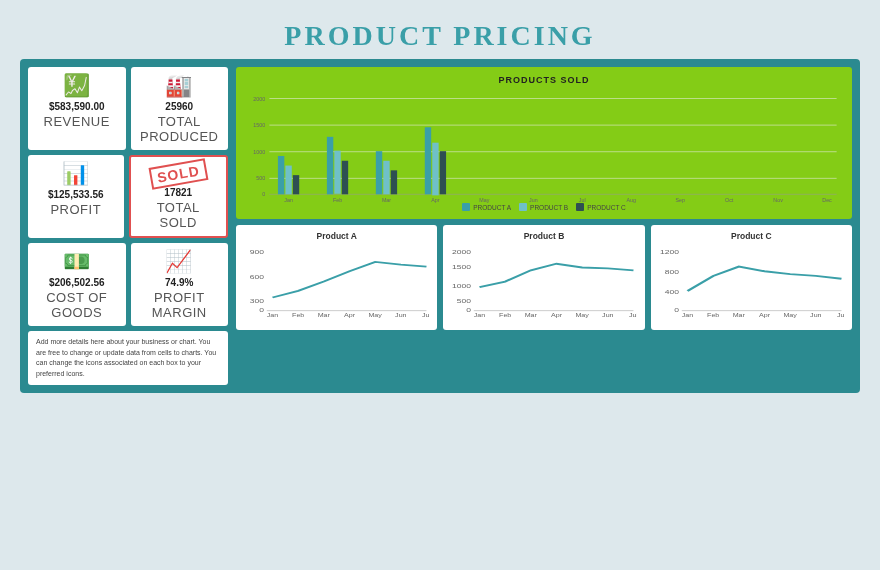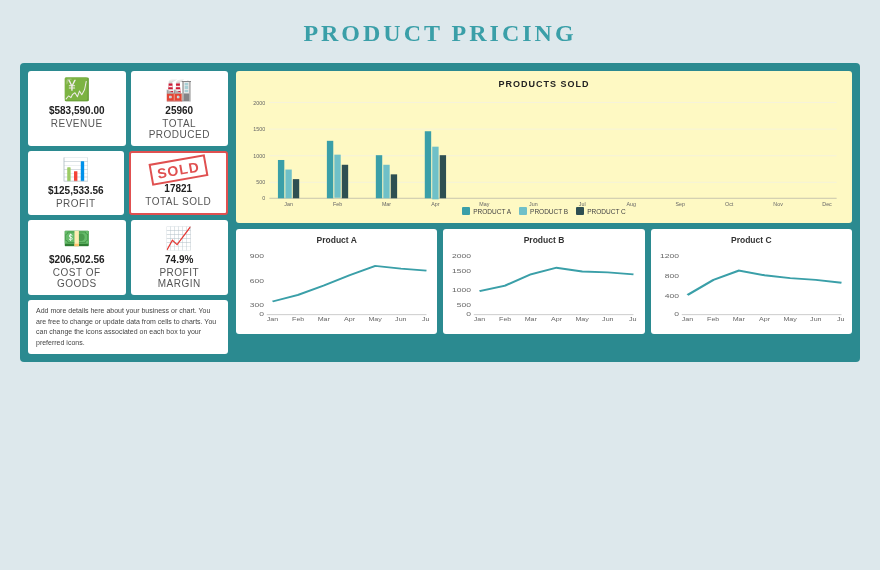--- a/index.html
+++ b/index.html
@@ -10,26 +10,26 @@
       height: 570px;
       overflow: hidden;
       display: flex;
       flex-direction: column;
       align-items: center;
       justify-content: flex-start;
     }
     .page-title {
       text-align: center;
       color: #3a9fa8;
-      font-size: 24px;
+      font-size: 28px;
       font-weight: bold;
       letter-spacing: 3px;
       text-transform: uppercase;
       margin-top: 18px;
-      margin-bottom: 14px;
+      margin-bottom: 5px;
       line-height: 1.3;
       font-family: Georgia, serif;
     }
     .dashboard {
       background: #2b8a90;
       border-radius: 4px;
       padding: 8px;
       width: 840px;
       display: flex;
       flex-direction: row;
@@ -64,21 +64,21 @@
       font-size: 22px;
       margin-bottom: 2px;
     }
     .kpi-value {
       font-size: 10px;
       font-weight: bold;
       color: #222;
       text-align: right;
     }
     .kpi-label {
-      font-size: 10px;
+      font-size: 13px;
       color: #555;
       text-align: center;
       text-transform: uppercase;
       letter-spacing: 0.5px;
       margin-top: 2px;
     }
     .note-box {
       background: white;
       border-radius: 3px;
       padding: 6px 8px;
@@ -86,21 +86,21 @@
       color: #444;
       line-height: 1.5;
     }
     .right-panel {
       display: flex;
       flex-direction: column;
       gap: 6px;
       flex: 1;
     }
     .chart-container {
-      background: #fef9c3;
+      background: #84cc16;
       border-radius: 3px;
       padding: 8px 10px;
     }
     .chart-title {
       text-align: center;
       font-size: 9px;
       font-weight: bold;
       letter-spacing: 1px;
       color: #222;
       margin-bottom: 5px;

